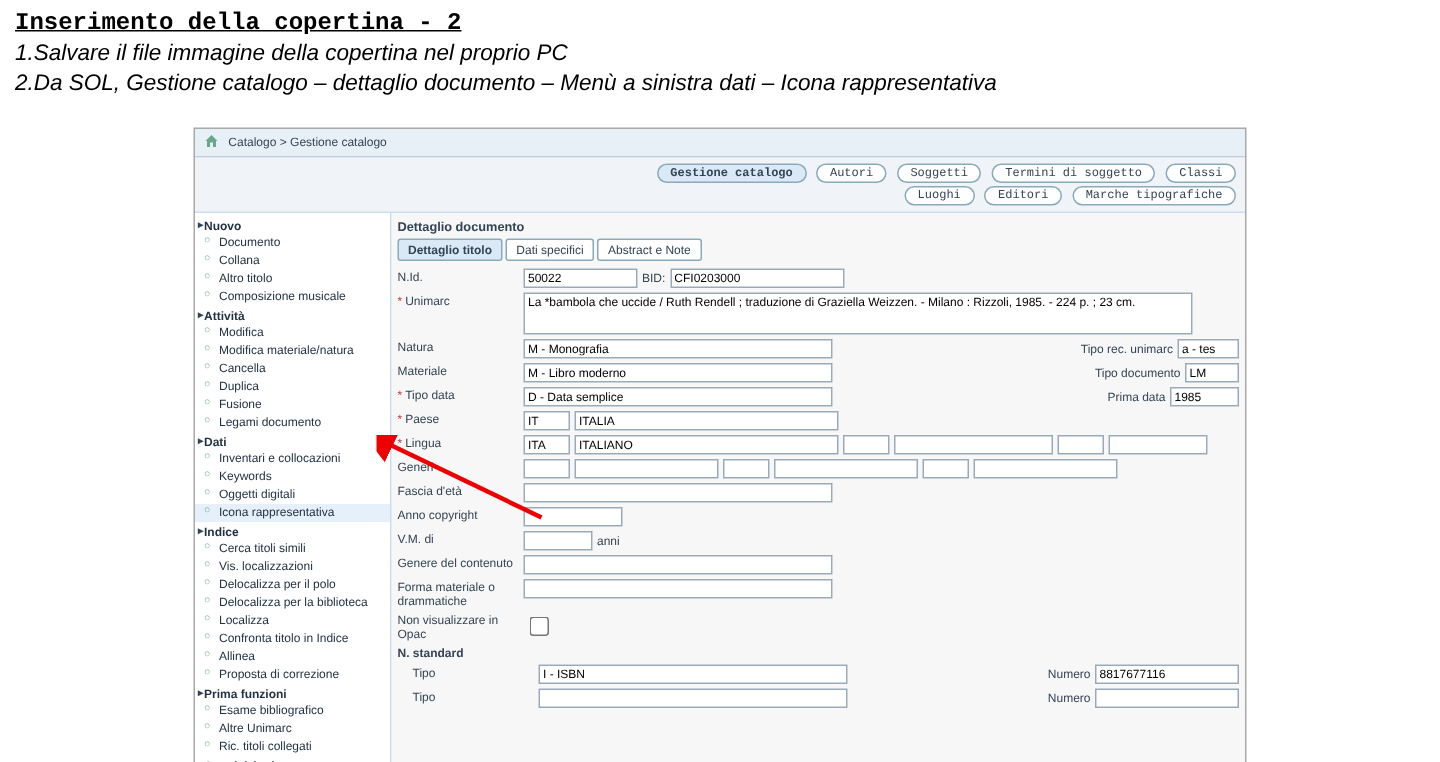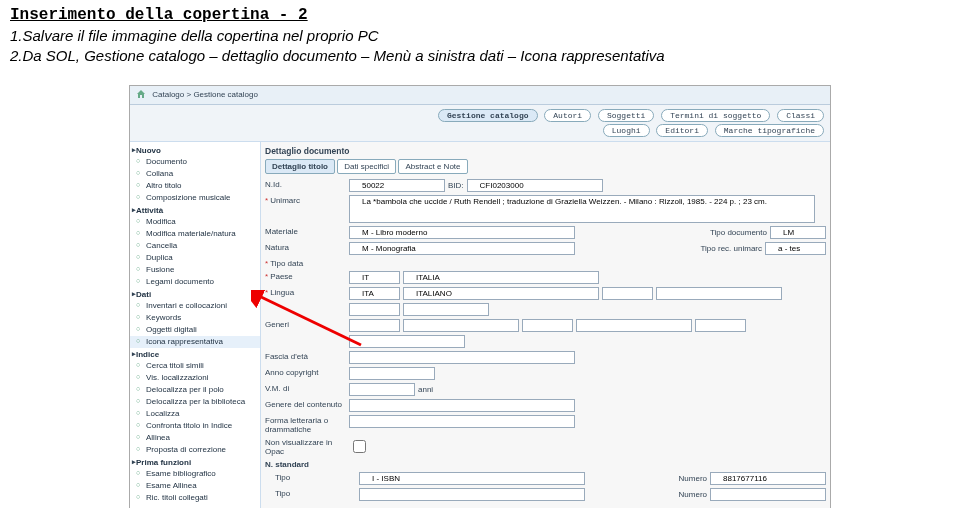--- a/index.html
+++ b/index.html
@@ -156,21 +156,21 @@
     flex: 1;
     display: flex;
     flex-wrap: wrap;
     gap: 3px;
     align-items: center;
   }
   input.txt, textarea.txt {
     border: 1px solid #9ab;
     background: #fff;
     font-size: 8px;
-    padding: 1px 12px;
+    padding: 1px 2px;
     font-family: inherit;
   }
   textarea.txt { resize: none; }
   .inline-label {
     font-size: 8px;
     color: #345;
   }
 
   
   .red-arrow {
@@ -239,21 +239,21 @@
       <div class="sb-item sb-bullet">Vis. localizzazioni</div>
       <div class="sb-item sb-bullet">Delocalizza per il polo</div>
       <div class="sb-item sb-bullet">Delocalizza per la biblioteca</div>
       <div class="sb-item sb-bullet">Localizza</div>
       <div class="sb-item sb-bullet">Confronta titolo in Indice</div>
       <div class="sb-item sb-bullet">Allinea</div>
       <div class="sb-item sb-bullet">Proposta di correzione</div>
 
       <div class="sb-section sb-arrow sb-bullet" style="position:relative">Prima funzioni</div>
       <div class="sb-item sb-bullet">Esame bibliografico</div>
-      <div class="sb-item sb-bullet">Esame Allinea</div>
+      <div class="sb-item sb-bullet">Altre Unimarc</div>
       <div class="sb-item sb-bullet">Ric. titoli collegati</div>
 
       <div class="sb-section sb-arrow sb-bullet" style="position:relative">Acquisizioni</div>
 
     </div>
 
     <div class="content">
 
       <svg class="red-arrow" style="left:-10px; top:148px;" width="120" height="60">
         <defs>
@@ -281,39 +281,44 @@
       </div>
 
       <div class="form-row">
         <div class="form-label"><span class="req">*</span><span>Unimarc</span></div>
         <div class="form-fields">
           <textarea class="txt" style="width: 440px; height: 24px;">La *bambola che uccide / Ruth Rendell ; traduzione di Graziella Weizzen. - Milano : Rizzoli, 1985. - 224 p. ; 23 cm.</textarea>
         </div>
       </div>
 
       <div class="form-row">
+        <div class="form-label">Natura</div>
+        <div class="form-fields">
+          <input class="txt" style="width: 200px;" value="M - Monografia">
+          <span class="inline-label" style="margin-left:auto">Tipo rec. unimarc</span>
+          <input class="txt" style="width: 35px;" value="a - tes">
+        </div>
+      </div>
+
+      <div class="form-row">
         <div class="form-label">Materiale</div>
         <div class="form-fields">
           <input class="txt" style="width: 200px;" value="M - Libro moderno">
           <span class="inline-label" style="margin-left:auto">Tipo documento</span>
           <input class="txt" style="width: 30px;" value="LM">
         </div>
       </div>
 
       <div class="form-row">
-        <div class="form-label">Natura</div>
-        <div class="form-fields">
-          <input class="txt" style="width: 200px;" value="M - Monografia">
-          <span class="inline-label" style="margin-left:auto">Tipo rec. unimarc</span>
-          <input class="txt" style="width: 35px;" value="a - tes">
-        </div>
-      </div>
-
-      <div class="form-row">
         <div class="form-label"><span class="req">*</span><span>Tipo data</span></div>
+        <div class="form-fields">
+          <input class="txt" style="width: 200px;" value="D - Data semplice">
+          <span class="inline-label" style="margin-left:auto">Prima data</span>
+          <input class="txt" style="width: 40px;" value="1985">
+        </div>
       </div>
 
       <div class="form-row">
         <div class="form-label"><span class="req">*</span><span>Paese</span></div>
         <div class="form-fields">
           <input class="txt" style="width: 25px;" value="IT">
           <input class="txt" style="width: 170px;" value="ITALIA">
         </div>
       </div>
 
@@ -360,21 +365,21 @@
           <span class="inline-label">anni</span>
         </div>
       </div>
       <div class="form-row">
         <div class="form-label">Genere del contenuto</div>
         <div class="form-fields">
             <input class="txt" style="width: 200px;">
           </div>
       </div>
       <div class="form-row">
-        <div class="form-label">Forma letteraria o drammatiche</div>
+        <div class="form-label">Forma materiale o drammatiche</div>
         <div class="form-fields">
             <input class="txt" style="width: 200px;">
           </div>
       </div>
       <div class="form-row">
         <div class="form-label">Non visualizzare in Opac</div>
         <div class="form-fields">
             <input type="checkbox" style="">
           </div>
       </div>

